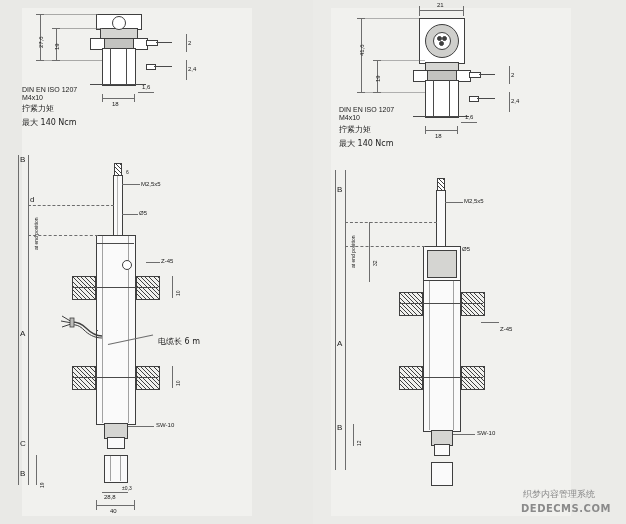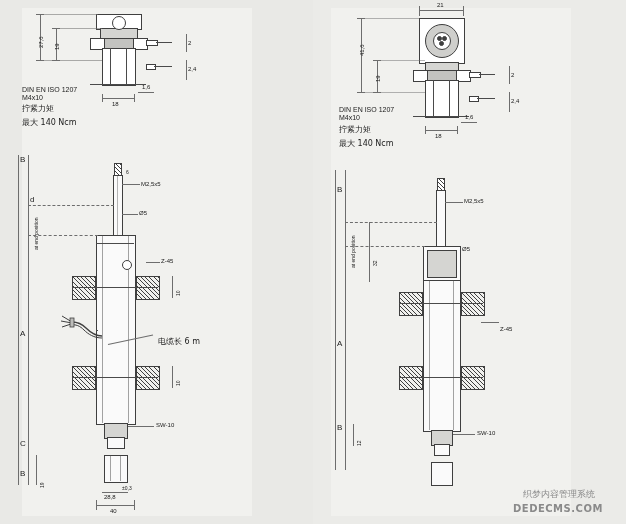--- a/index.html
+++ b/index.html
@@ -281,14 +281,14 @@
   <div class="lbl s8" style="left:24px;top:424px;">B</div>
   <div class="lbl s5 rot" style="left:44px;top:446px;">12</div>
   <div class="ln vl thin" style="left:40px;top:424px;height:22px;"></div>
   <div class="lbl s5 rot" style="left:38px;top:268px;">at end position</div>
   <div class="ln vl thin" style="left:56px;top:222px;height:60px;"></div>
   <div class="lbl s5 rot" style="left:60px;top:266px;">32</div>
   <div class="dash-h" style="left:32px;top:222px;width:92px;"></div>
   <div class="dash-h" style="left:32px;top:246px;width:80px;"></div>
 
   <div class="watermark wm-cn" style="left:210px;top:488px;">织梦内容管理系统</div>
-  <div class="watermark wm-en" style="left:200px;top:503px;">DEDECMS.COM</div>
+  <div class="watermark wm-en" style="left:208px;top:503px;">DEDECMS.COM</div>
 </div>
 
 </body></html>

